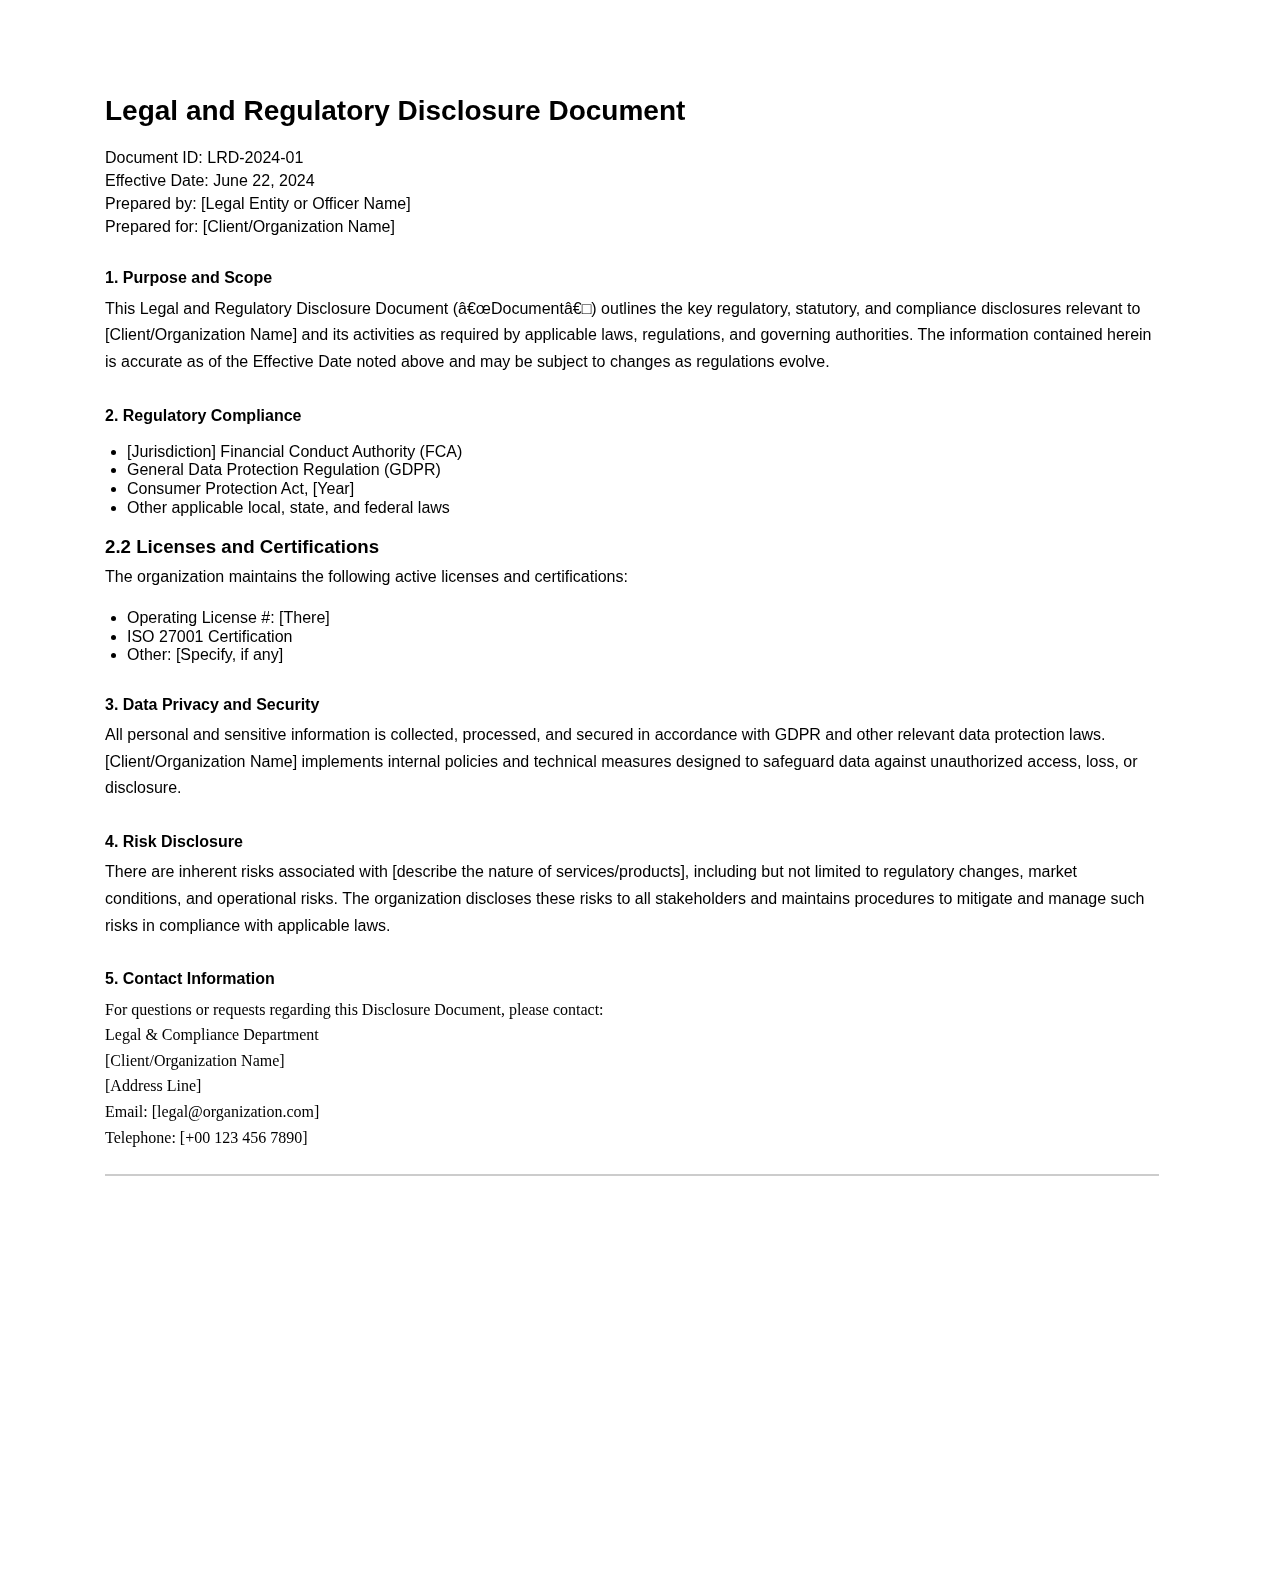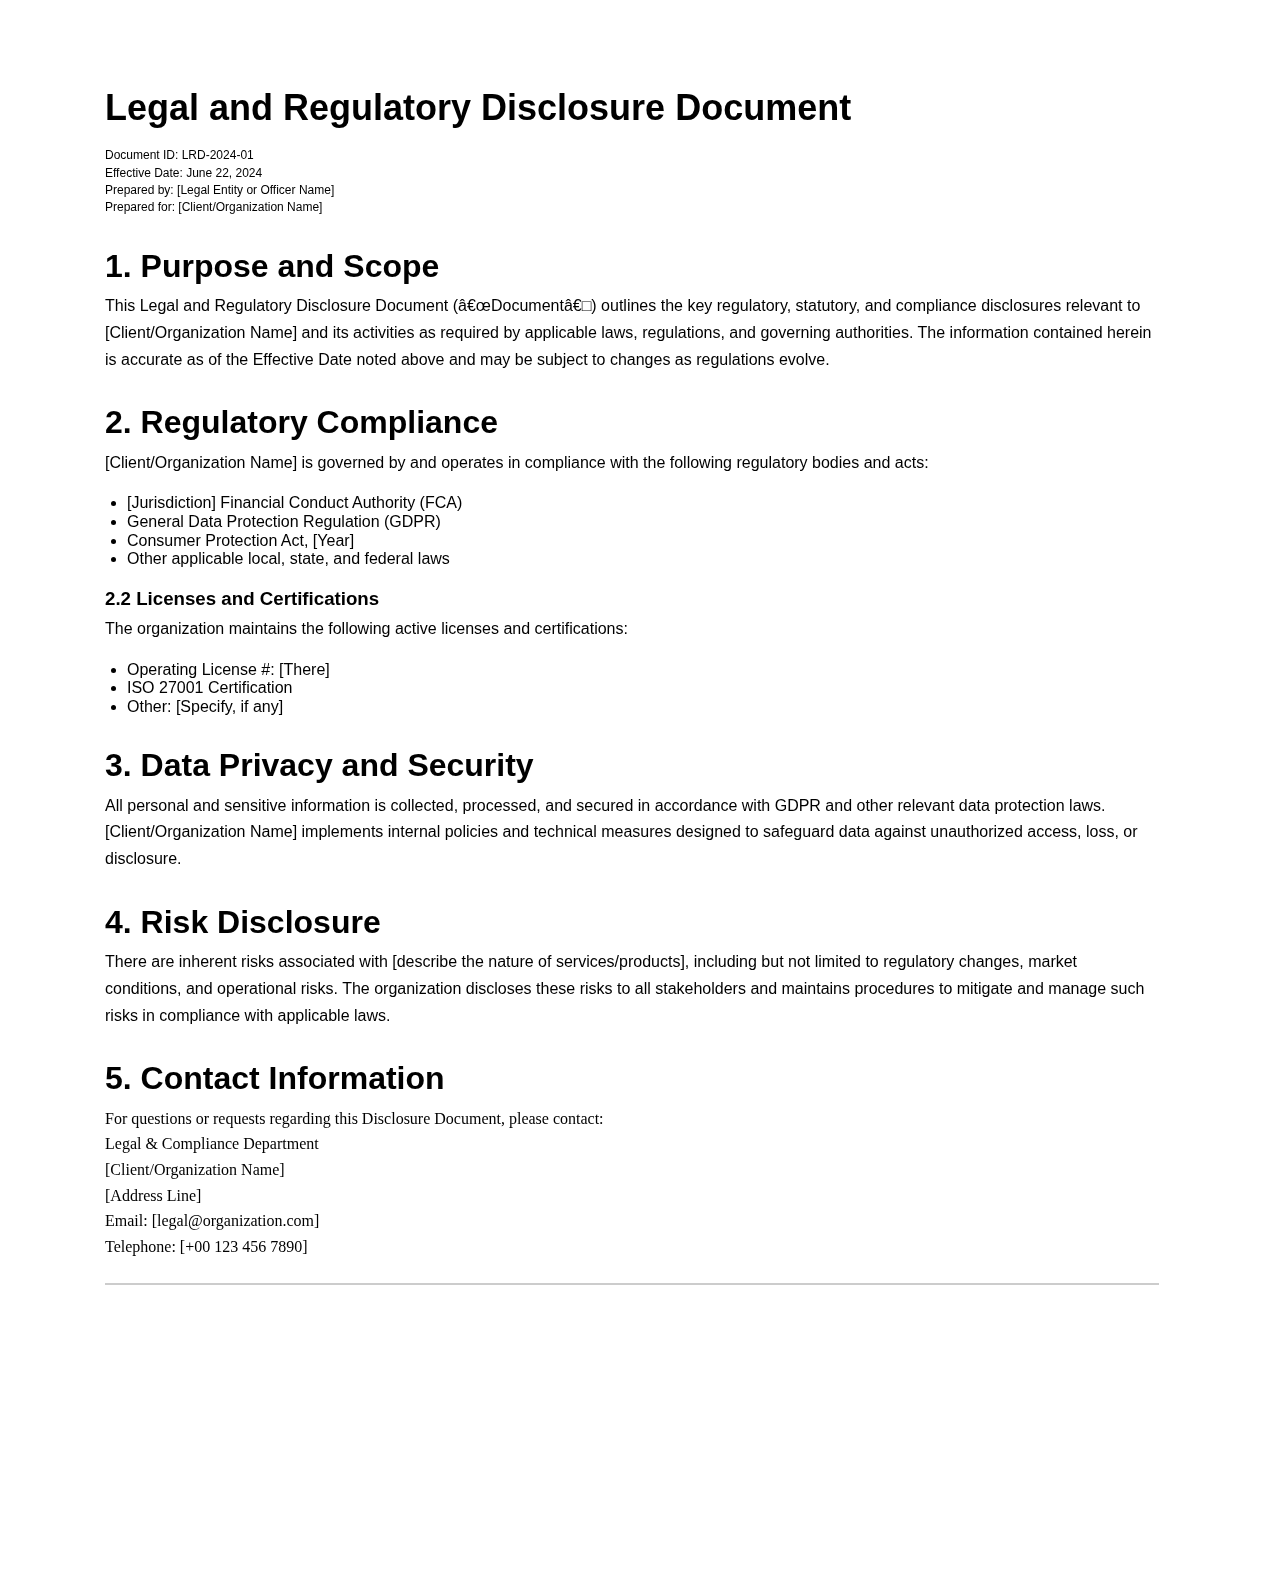--- a/index.html
+++ b/index.html
@@ -13,32 +13,32 @@
     font-family: "Liberation Sans", "DejaVu Sans", sans-serif;
     color: #000000;
     -webkit-font-smoothing: antialiased;
   }
   .page {
     box-sizing: border-box;
     width: 1263px;
     padding: 86px 104px 40px 105px;
   }
   h1 {
-    font-size: 36px;
+    font-size: 28px;
     line-height: 1.2;
     font-weight: 700;
-    margin: 0 0 18px 0;
+    margin: 8px 0 18px 0;
   }
   .meta {
-    font-size: 12px;
+    font-size: 16px;
     line-height: 1.45;
     margin: 0;
   }
   h2 {
-    font-size: 32px;
+    font-size: 16px;
     line-height: 1.2;
     font-weight: 700;
     margin: 30px 0 8px 0;
   }
   h3 {
     font-size: 18.7px;
     line-height: 1.25;
     font-weight: 700;
     margin: 8px 0 6px 0;
   }
@@ -81,21 +81,20 @@
   </div>
 
   <section>
     <h2>1. Purpose and Scope</h2>
     <p>This Legal and Regulatory Disclosure Document (â€œDocumentâ€□) outlines the key regulatory, statutory, and compliance disclosures relevant to [Client/Organization Name] and its activities as required by applicable laws, regulations, and governing authorities. The information contained herein is accurate as of the Effective Date noted above and may be subject to changes as regulations evolve.</p>
   </section>
 
   <section>
     <h2>2. Regulatory Compliance</h2>
 
-    <p>[Client/Organization Name] is governed by and operates in compliance with the following regulatory bodies and acts:</p>
     <ul>
         <li>[Jurisdiction] Financial Conduct Authority (FCA)</li>
         <li>General Data Protection Regulation (GDPR)</li>
         <li>Consumer Protection Act, [Year]</li>
         <li>Other applicable local, state, and federal laws</li>
       </ul>
 
     <h3>2.2 Licenses and Certifications</h3>
     <p>The organization maintains the following active licenses and certifications:</p>
     <ul>

